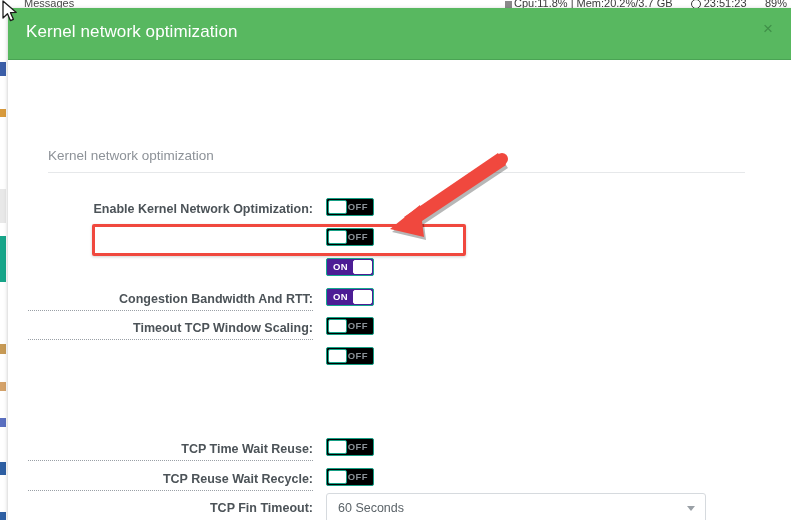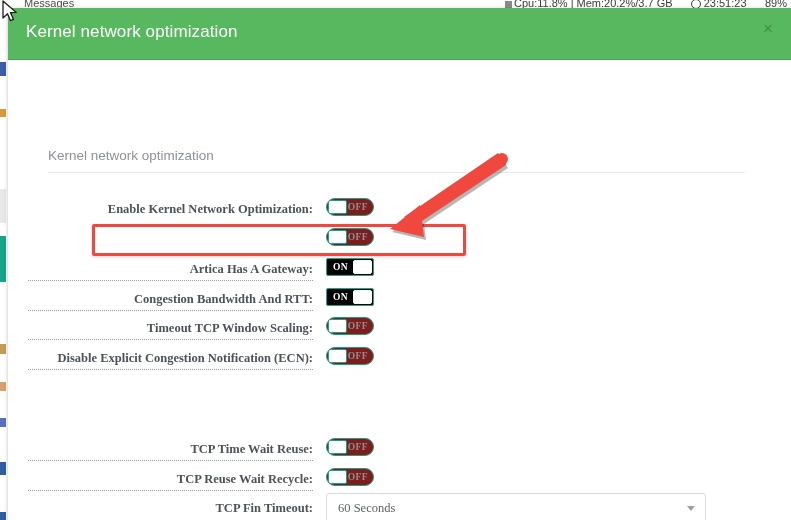--- a/index.html
+++ b/index.html
@@ -158,21 +158,20 @@
 
   #sec-kernel { top: 88px; }
   #sec-timewait { top: 328px; }
 
   
   .form-row {
     position: absolute;
     left: 0;
     width: 783px;
     height: 22px;
-    font-family: Liberation Serif, serif;
   }
   .row-label {
     position: absolute;
     left: 20px;
     width: 285px;
     text-align: right;
     font-size: 12.5px;
     color: #4c5358;
     font-weight: bold;
     white-space: nowrap;
@@ -214,28 +213,28 @@
   .toggle .tlabel {
     position: absolute;
     top: 0;
     height: 16px;
     line-height: 16px;
     font-size: 9.5px;
     font-weight: bold;
     letter-spacing: 0.4px;
   }
 
-  .toggle.off { background: #7f1d1d; border-radius: 9px; }
+  .toggle.off { background: #000000; }
   .toggle.off .knob { left: 1px; }
   .toggle.off .tlabel {
     right: 5px;
     color: #8b9297;
   }
 
-  .toggle.on { background: #000000; border-color: #15a78f; }
+  .toggle.on { background: #4c1d95; border-color: #15a78f; }
   .toggle.on .knob { right: 1px; left: auto; border-color: #ffffff; }
   .toggle.on .tlabel {
     left: 6px;
     color: #ffffff;
   }
 
   
   .select-wrap {
     position: relative;
     width: 380px;
@@ -356,21 +355,20 @@
       <div class="form-row" style="top:168px">
         <div class="row-control">
           <div class="toggle off">
             <span class="knob"></span>
             <span class="tlabel">OFF</span>
           </div>
         </div>
       </div>
 
       <div class="form-row" style="top:198px">
-        <div class="row-label">Artica Has A Gateway:</div>
         <div class="row-control">
           <div class="toggle on">
             <span class="knob"></span>
             <span class="tlabel">ON</span>
           </div>
         </div>
       </div>
 
       <div class="form-row" style="top:228px">
         <div class="row-label">Congestion Bandwidth And RTT:</div>
@@ -386,21 +384,20 @@
         <div class="row-label">Timeout TCP Window Scaling:</div>
         <div class="row-control">
           <div class="toggle off">
             <span class="knob"></span>
             <span class="tlabel">OFF</span>
           </div>
         </div>
       </div>
 
       <div class="form-row" style="top:287px">
-        <div class="row-label">Disable Explicit Congestion Notification (ECN):</div>
         <div class="row-control">
           <div class="toggle off">
             <span class="knob"></span>
             <span class="tlabel">OFF</span>
           </div>
         </div>
       </div>
 
 
       <div class="form-row" style="top:378px">

